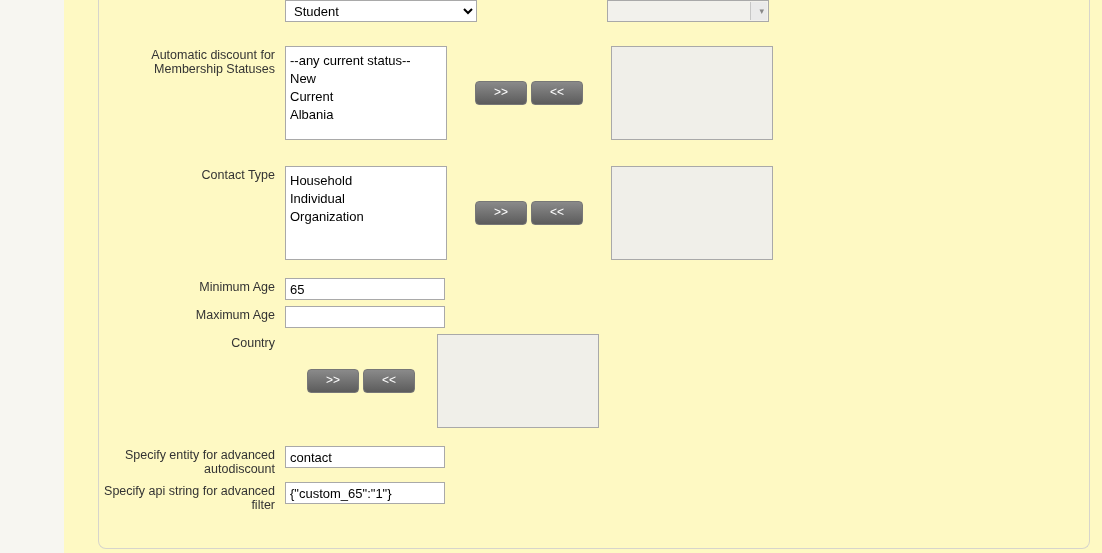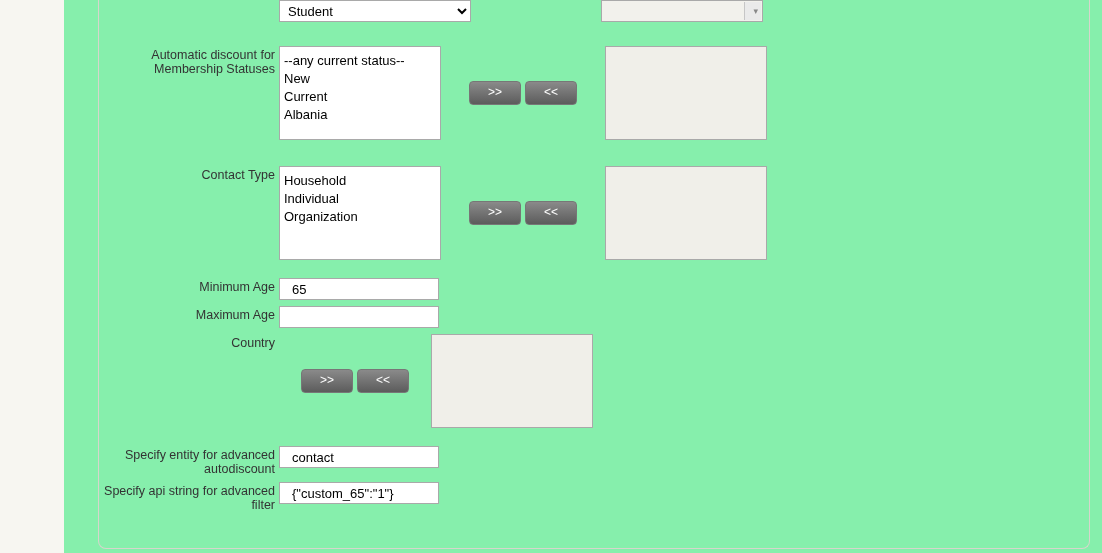--- a/index.html
+++ b/index.html
@@ -8,21 +8,21 @@
     background: #eeede7;
     font-family: "Segoe UI", "Helvetica Neue", Arial, sans-serif;
     font-size: 13px;
     color: #000;
   }
   .page {
     width: 1102px;
     height: 553px;
     position: relative;
     overflow: hidden;
-    background: #86efac;
+    background: #fef9c3;
   }
   .left-strip {
     position: absolute;
     left: 0; top: 0;
     width: 64px; height: 100%;
     background: #f7f6f1;
   }
   .panel-border {
     position: absolute;
     left: 98px;
@@ -44,21 +44,21 @@
     padding: 0;
   }
   .row {
     display: flex;
     align-items: flex-start;
   }
   .label-col {
     width: 175px;
     flex: 0 0 175px;
     text-align: right;
-    padding-right: 4px;
+    padding-right: 10px;
     padding-top: 2px;
     color: #333;
     font-size: 12.5px;
   }
   .field-col {
     flex: 1;
     display: flex;
     align-items: flex-start;
   }
   
@@ -133,21 +133,21 @@
   }
   .btns {
     display: flex;
     flex-direction: row;
     align-items: center;
     padding: 0 26px;
   }
   input.text {
     width: 160px;
     height: 22px;
-    padding: 0 12px;
+    padding: 0 4px;
   }
   .vspacer { height: 10px; }
 </style>
 </head>
 <body>
 <div class="page">
   <div class="left-strip"></div>
   <div class="panel-border"></div>
 
   <div class="form">

